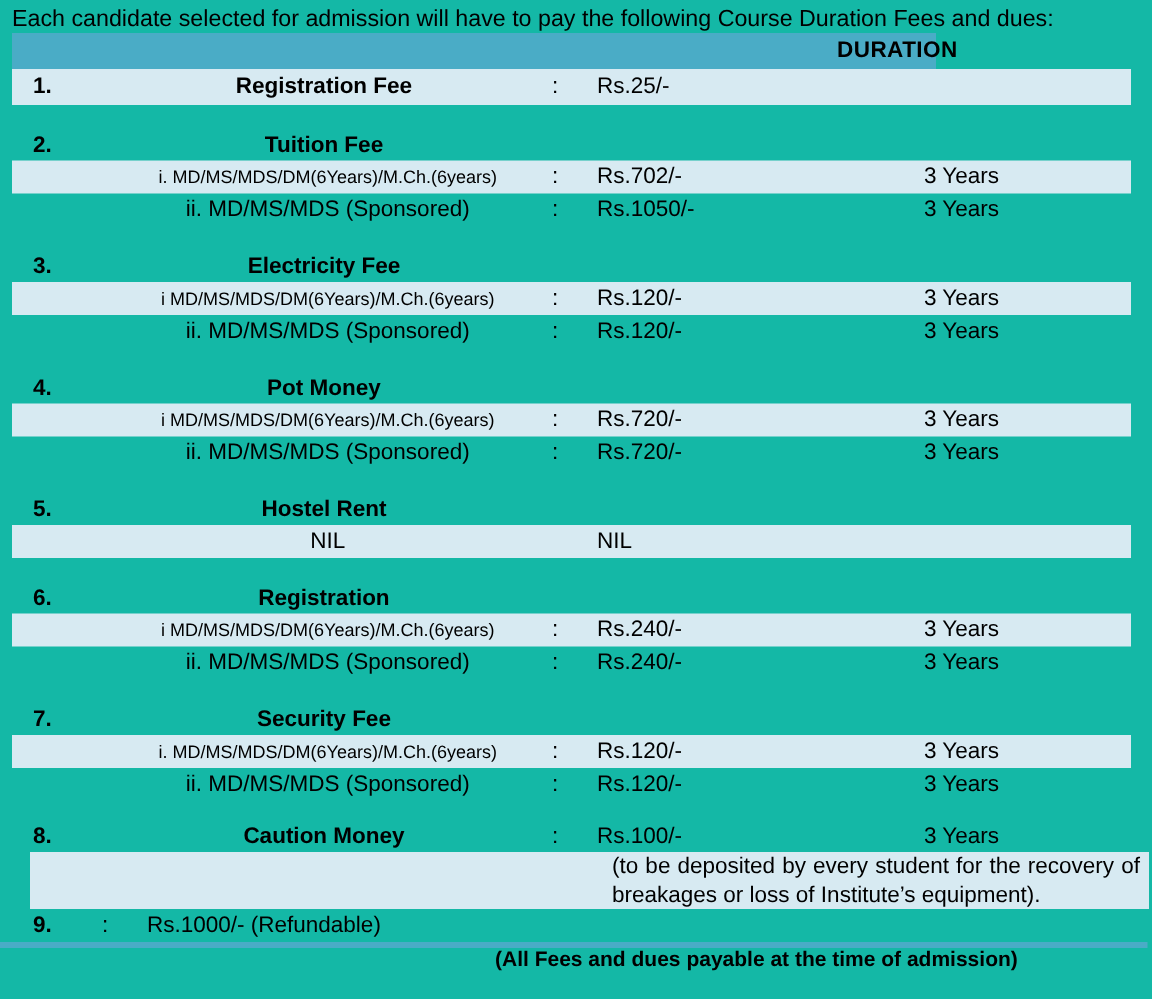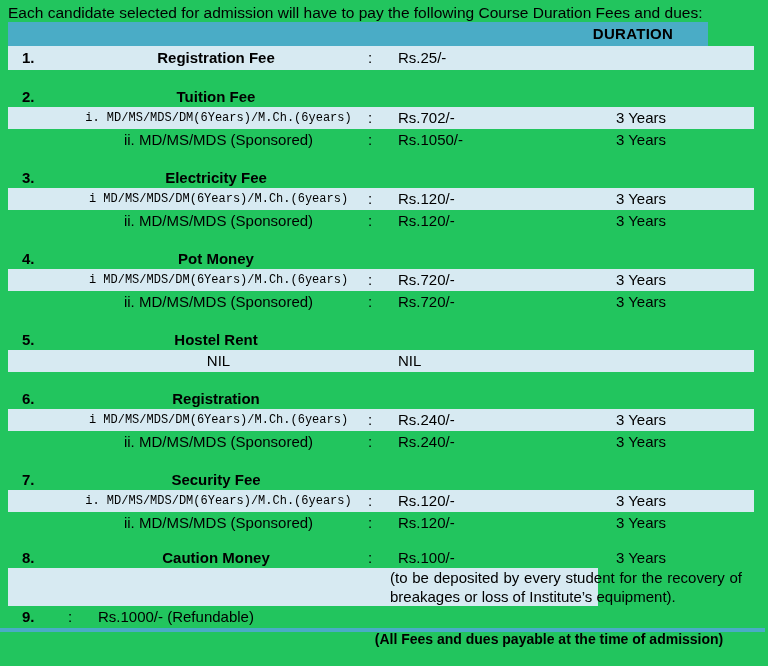--- a/index.html
+++ b/index.html
@@ -3,25 +3,25 @@
 <meta charset="utf-8">
 <style>
   :root{
     --accent:#4AACC6;
     --row:#D7EAF2;
     --text:#000000;
   }
   *{box-sizing:border-box;}
   html,body{margin:0;padding:0;background:#ffffff;}
   body{font-family:"Liberation Sans",sans-serif;color:var(--text);}
-  .page{position:relative;width:768px;height:666px;overflow:hidden;background:#22c55e;}
+  .page{position:relative;width:768px;height:666px;overflow:hidden;background:#14b8a6;}
 
   .title{padding:3px 0 0 8px;font-size:15.5px;line-height:19px;height:22px;white-space:nowrap;}
 
-  .band-wrap{margin-left:8px;width:700px;}
+  .band-wrap{margin-left:8px;width:616px;}
   .header-band{display:flex;height:24px;line-height:24px;background:var(--accent);font-size:15px;}
   .header-band .col-duration{font-weight:bold;padding-left:30px;letter-spacing:.3px;}
 
   .row{display:flex;margin-left:8px;width:746px;font-size:15px;}
   .col-num{width:54px;padding-left:14px;font-weight:bold;flex:none;}
   .col-label{width:300px;padding-left:8px;flex:none;white-space:nowrap;overflow:visible;text-align:center;}
   .col-colon{width:26px;padding-left:6px;flex:none;}
   .col-value{width:140px;padding-left:10px;flex:none;white-space:nowrap;overflow:visible;}
   .col-duration{flex:1;text-align:center;white-space:nowrap;}
   .hl{background:var(--row);}
@@ -32,28 +32,28 @@
   #fee-table .fee-section:nth-child(9){margin-top:0;}
 
   .heading{height:20px;line-height:20px;}
   .heading .col-label{font-weight:bold;}
   #fee-table .fee-section:nth-child(1) .heading{height:24px;line-height:24px;}
   #fee-table .fee-section:nth-child(8) .heading{height:21px;line-height:21px;}
   #fee-table .fee-section:nth-child(9) .heading{height:22px;line-height:22px;}
 
   .sub-row{height:22px;line-height:22px;}
   .sub-row .col-label{padding-left:13px;}
-  .sub-row .col-label.small{font-size:12px;font-family:Liberation Mono, monospace;}
-
-  .note-row{display:flex;margin-left:8px;width:590px;}
+  .sub-row .col-label.small{font-size:12px;}
+
+  .note-row{display:flex;margin-left:20px;width:746px;justify-content:center;}
   .note-spacer{width:382px;flex:none;}
   .note-text{width:352px;flex:none;font-size:15px;line-height:19px;text-align:justify;padding-bottom:0;}
 
   .divider{width:765px;height:4px;background:var(--accent);margin-top:0;}
-  .footer{height:15px;line-height:15px;font-size:14px;font-weight:bold;text-align:center;padding-left:330px;white-space:nowrap;}
+  .footer{height:15px;line-height:15px;font-size:14px;font-weight:bold;text-align:left;padding-left:330px;white-space:nowrap;}
 </style>
 </head>
 <body>
 
 <div class="page">
 
   <div class="title">Each candidate selected for admission will have to pay the following Course Duration Fees and dues:</div>
 
   <div class="band-wrap">
     <div class="header-band">

